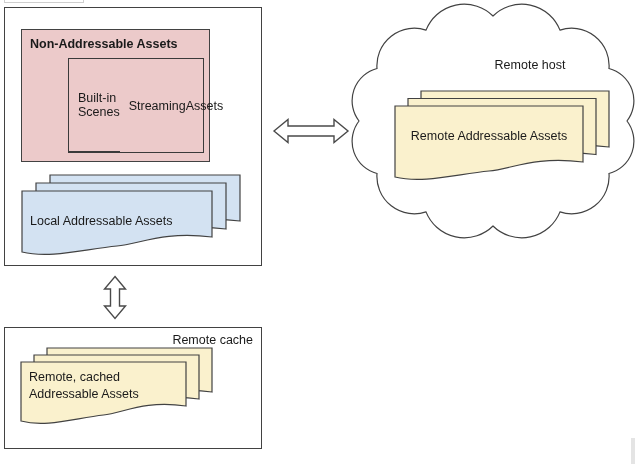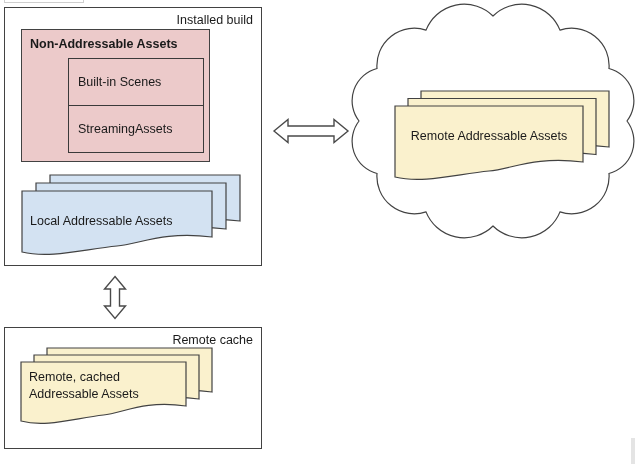--- a/index.html
+++ b/index.html
@@ -23,21 +23,20 @@
     position: absolute;
     background: var(--pink, #eccaca);
     border: 1.2px solid var(--stroke, #424242);
     box-sizing: border-box;
   }
   .pink-table {
     position: absolute;
     border: 1.2px solid #3a3a3a;
     box-sizing: border-box;
     display: flex;
-    flex-direction: column;
   }
   .pink-table .row {
     flex: 1;
     display: flex;
     align-items: center;
     padding-left: 9px;
     border-bottom: 1.2px solid #3a3a3a;
     box-sizing: border-box;
   }
   .pink-table .row:last-child { border-bottom: none; }
@@ -111,26 +110,26 @@
       <path transform="translate(47,348)" d="M0,0 H165 V44 C 122.1,38 102.3,51 82.5,53 C 54.5,56 24.8,66 0,59 Z"></path>
       <path transform="translate(34,355)" d="M0,0 H165 V44 C 122.1,38 102.3,51 82.5,53 C 54.5,56 24.8,66 0,59 Z"></path>
       <path transform="translate(21,362)" d="M0,0 H165 V44 C 122.1,38 102.3,51 82.5,53 C 54.5,56 24.8,66 0,59 Z"></path>
     </g>
 
     <path class="arrow" d="M274,131 L288,119.5 L288,126 L334,126 L334,119.5 L348,131 L334,142.5 L334,136 L288,136 L288,142.5 Z"></path>
 
     <path class="arrow" d="M115,276.5 L125.5,289 L119.5,289 L119.5,306 L125.5,306 L115,318.5 L104.5,306 L110.5,306 L110.5,289 L104.5,289 Z"></path>
   </svg>
 
-  <div class="label right" style="left:103px; top:13px; width:150px;">Installed build</div>
 
   <div class="label" style="left:30px; top:37px;font-weight:bold;">Non-Addressable Assets</div>
 
   <div class="label" style="left:30px; top:214px;">Local Addressable Assets</div>
 
+  <div class="label center" style="left:460px; top:58px; width:140px;">Remote host</div>
 
   <div class="label center" style="left:395px; top:129px; width:188px;">Remote Addressable Assets</div>
 
   <div class="label right" style="left:103px; top:333px; width:150px;">Remote cache</div>
 
   <div class="label wrap" style="left:29px; top:369px; width:150px;">Remote, cached Addressable Assets</div>
 
   <div class="scrollbar-fragment"></div>
 
 </div>

